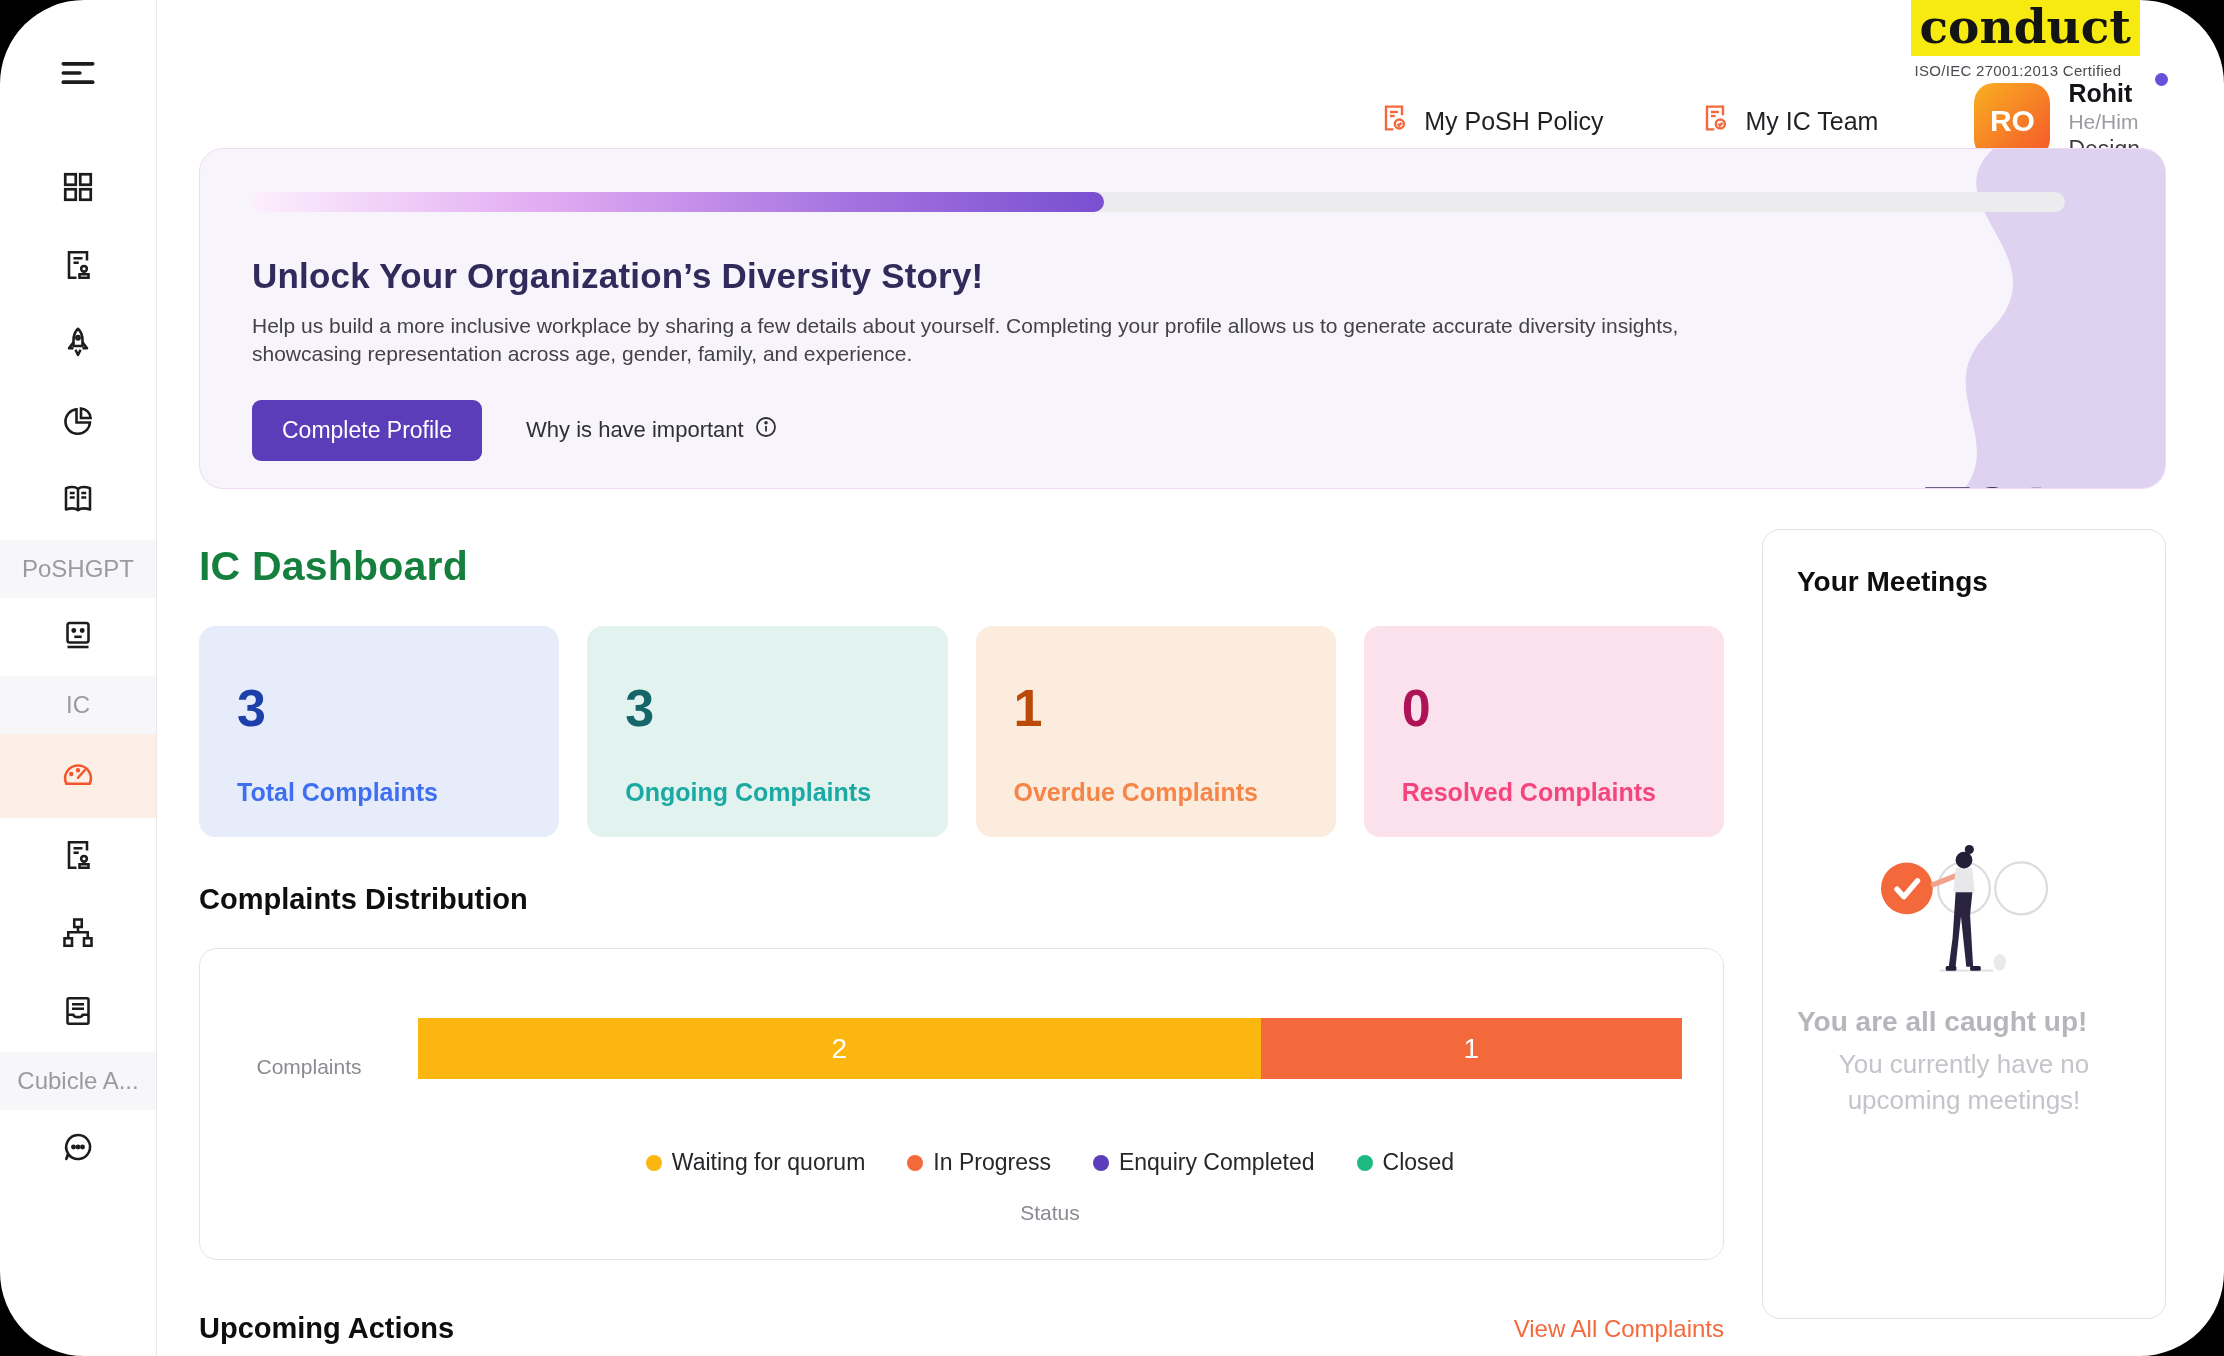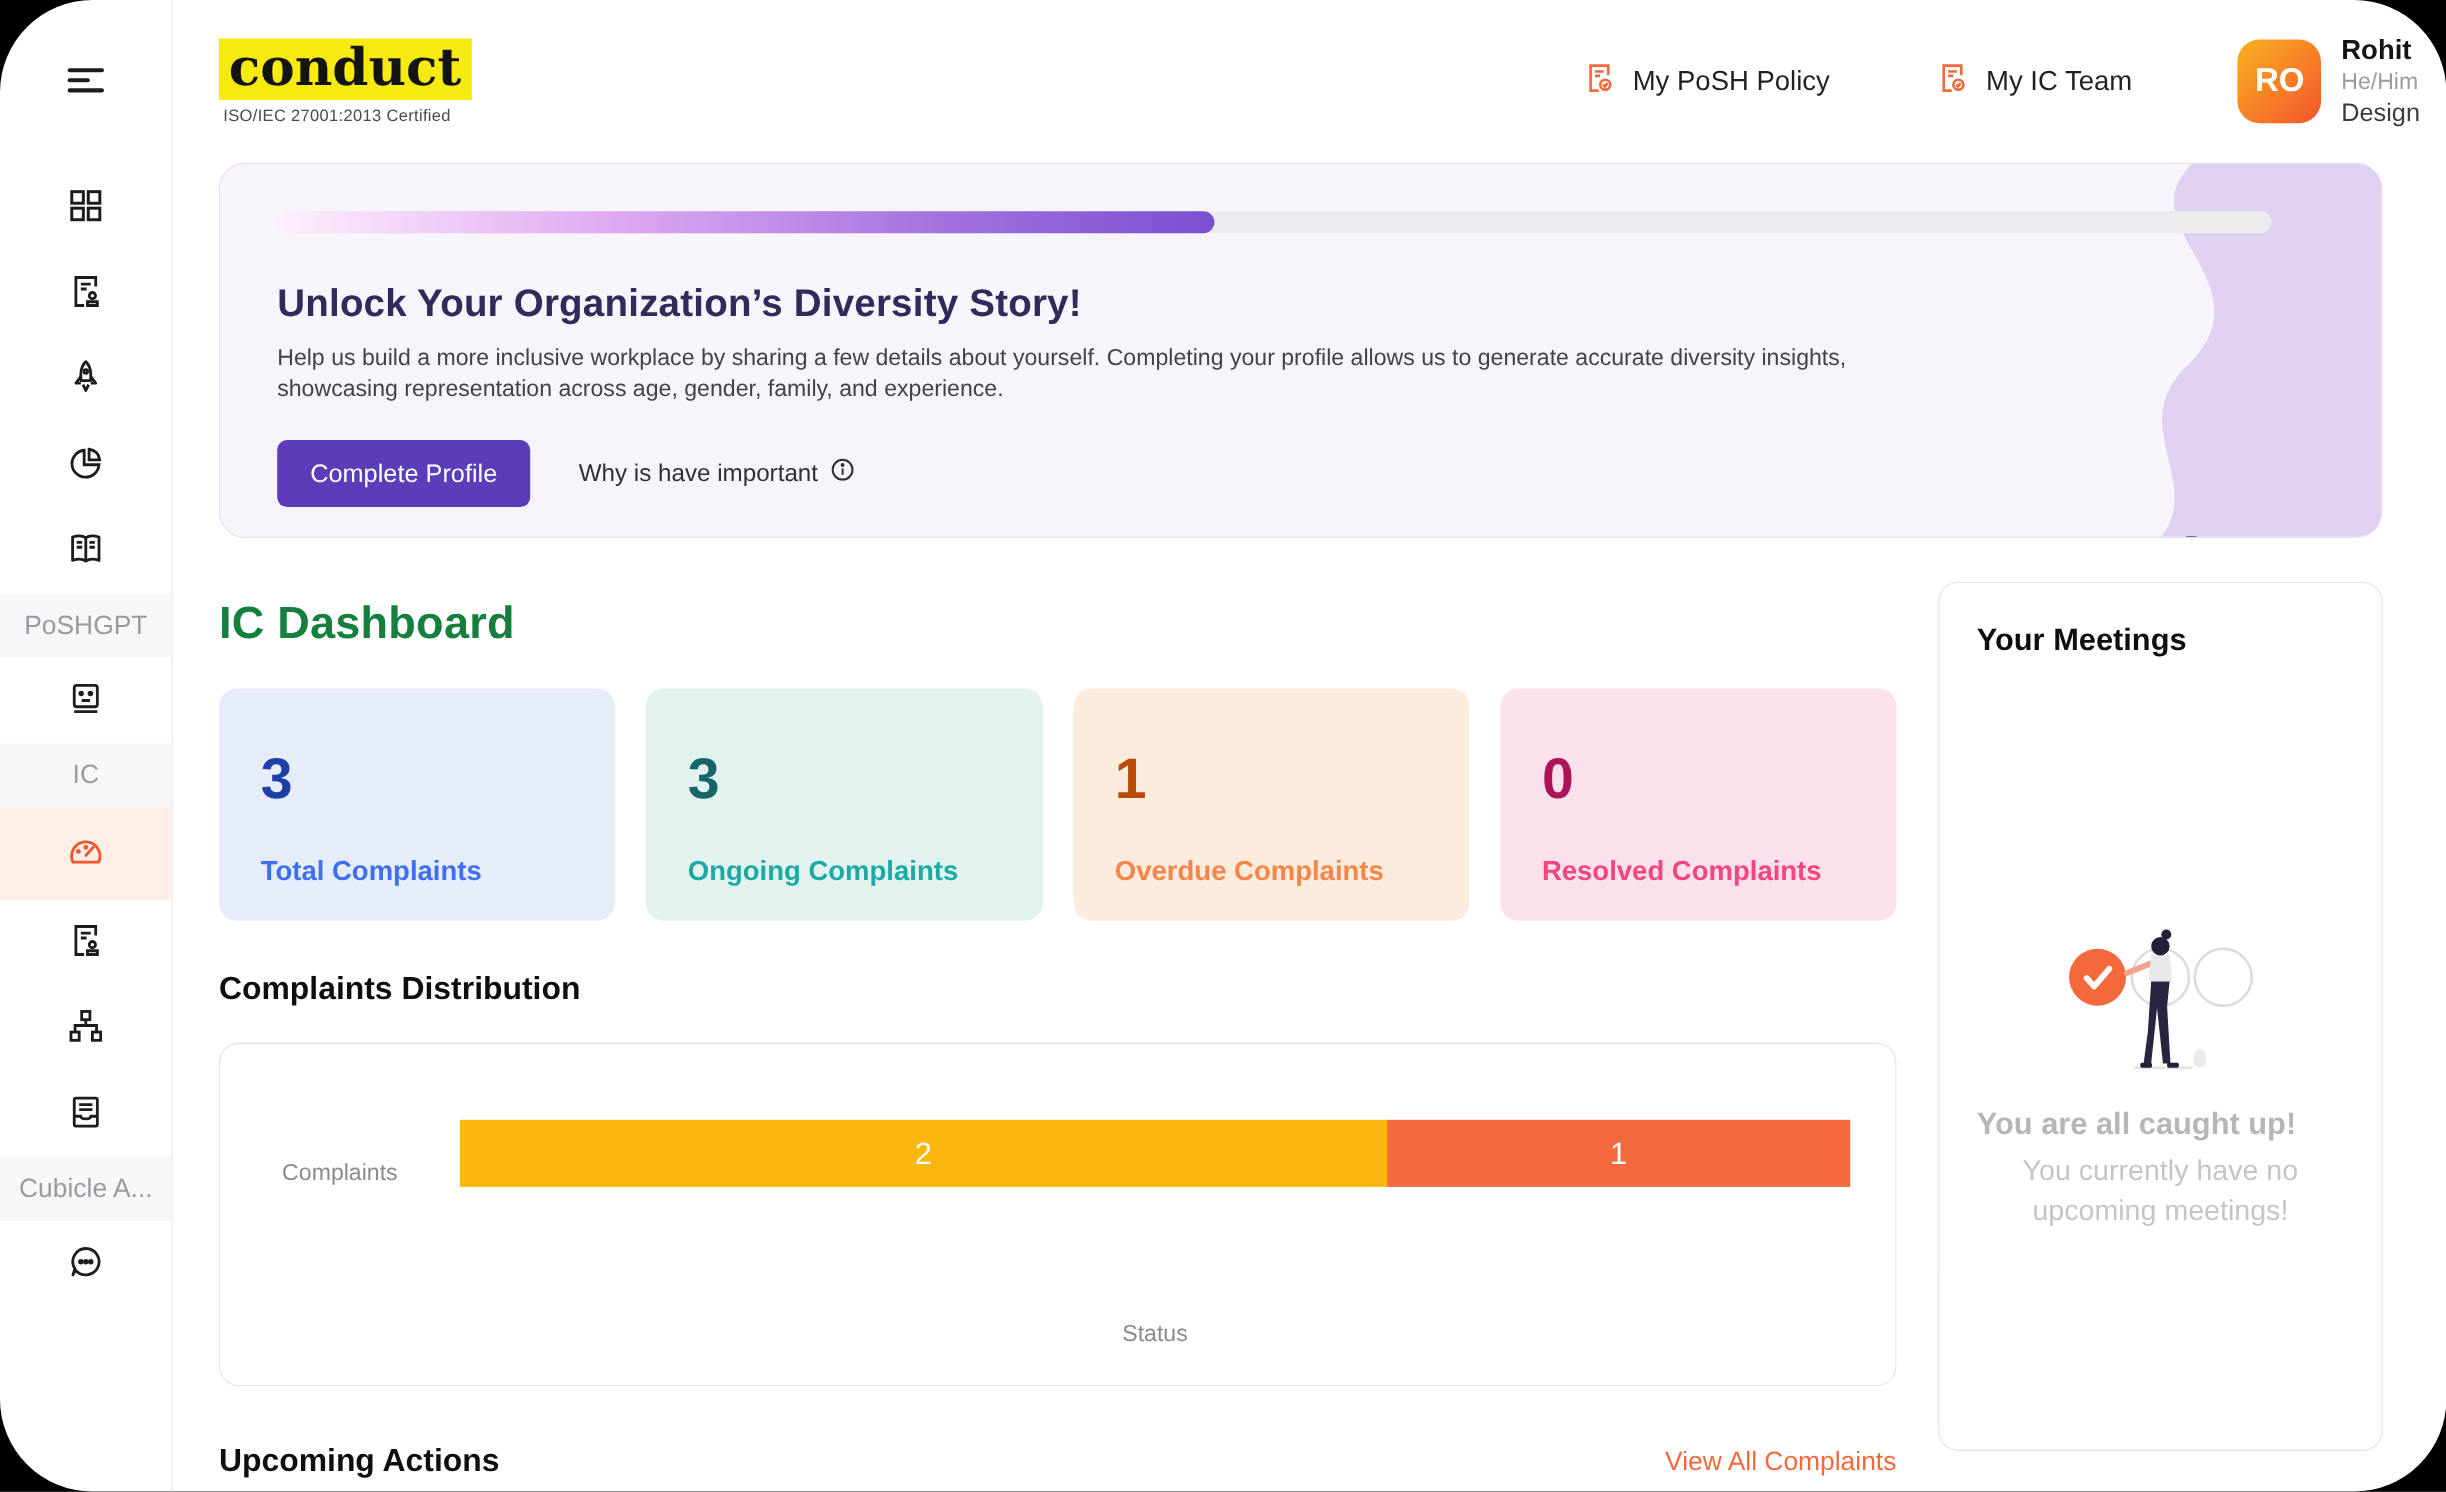--- a/index.html
+++ b/index.html
@@ -10,21 +10,21 @@
   .sidebar { width:157px; flex:0 0 157px; border-right:1px solid #e9e9ec; display:flex; flex-direction:column; align-items:stretch; }
   .burger-row { height:150px; display:flex; align-items:center; justify-content:center; }
   .side-item { height:78px; display:flex; align-items:center; justify-content:center; color:#1c1c1f; }
   .side-item.active { height:84px; background:#fdeee6; color:#f4552c; }
   .side-label { height:58px; display:flex; align-items:center; justify-content:center; background:#f7f7f9; color:#9a9aa1; font-size:24px; white-space:nowrap; overflow:hidden; }
   .side-item svg { width:36px; height:36px; }
   .burger-row svg { width:44px; height:44px; }
 
   
   .main { flex:1; display:flex; flex-direction:column; overflow:hidden; }
-  .topbar { height:148px; display:flex; align-items:center; padding:0 24px 0 42px; }
+  .topbar { height:148px; display:flex; align-items:flex-end; padding:0 84px 0 42px;flex-direction:column; }
   .logo-wrap { display:flex; flex-direction:column; }
   .logo-text { font-family:"DejaVu Serif", serif; font-weight:bold; font-size:47px; line-height:1; background:#f6ea10; padding:3px 9px 6px 9px; color:#141414; }
   .logo-sub { font-size:15px; color:#4a4a50; margin-top:6px; padding-left:4px; letter-spacing:.3px; }
   .top-right { margin-left:auto; display:flex; align-items:center; gap:96px; }
   .top-link { display:flex; align-items:center; gap:14px; font-size:25px; color:#1f1f24; cursor:pointer; }
   .top-link svg { width:32px; height:32px; color:#f4693b; }
   .profile { display:flex; align-items:center; gap:18px; position:relative; }
   .avatar { width:76px; height:76px; border-radius:20px; background:linear-gradient(135deg,#f9b020,#f4552c); color:#fff; font-weight:bold; font-size:30px; display:flex; align-items:center; justify-content:center; }
   .prof-name { font-size:25px; font-weight:bold; color:#141418; }
   .prof-pron { font-size:21px; color:#9b9ba1; margin-top:2px; }
@@ -340,20 +340,38 @@
             <div class="bar-row">
               <div class="bar-ylabel">Complaints</div>
               <div class="bar-stack">
                 <div class="bar-seg" style="flex: 2 1 0%; background: rgb(251, 183, 15);">2</div>
                 <div class="bar-seg" style="flex: 1 1 0%; background: rgb(244, 105, 59);">1</div>
                 <div class="bar-seg" style="flex: 0 1 0%; background: rgb(91, 63, 186);"></div>
                 <div class="bar-seg" style="flex: 0 1 0%; background: rgb(29, 185, 129);"></div>
               </div>
             </div>
 
+            <div class="legend">
+              <div class="legend-item">
+                <span class="legend-dot" style="background: rgb(251, 183, 15);"></span>
+                <span>Waiting for quorum</span>
+              </div>
+              <div class="legend-item">
+                <span class="legend-dot" style="background: rgb(244, 105, 59);"></span>
+                <span>In Progress</span>
+              </div>
+              <div class="legend-item">
+                <span class="legend-dot" style="background: rgb(91, 63, 186);"></span>
+                <span>Enquiry Completed</span>
+              </div>
+              <div class="legend-item">
+                <span class="legend-dot" style="background: rgb(29, 185, 129);"></span>
+                <span>Closed</span>
+              </div>
+            </div>
 
             <div class="axis-label">Status</div>
           </div>
 
           <div class="actions-row">
             <h3 class="h-actions">Upcoming Actions</h3>
             <span class="view-all">View All Complaints</span>
           </div>
         </div>
 

